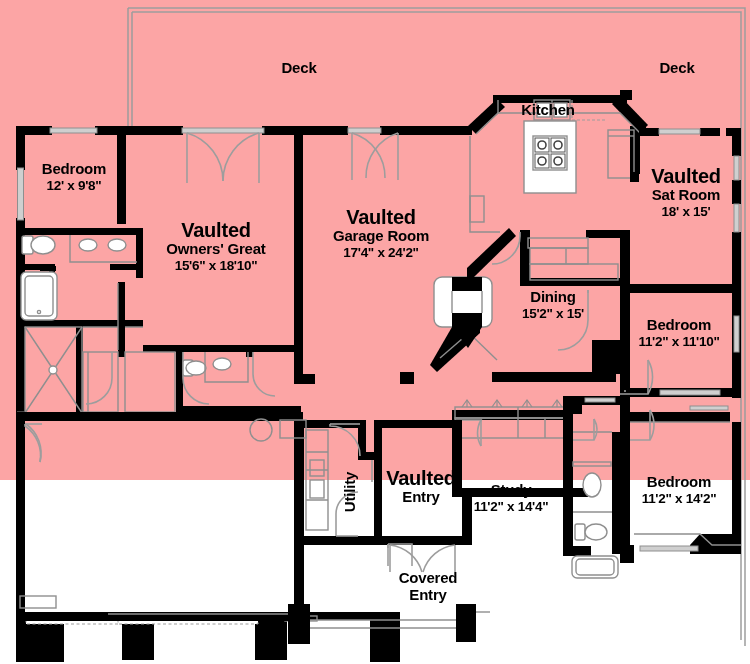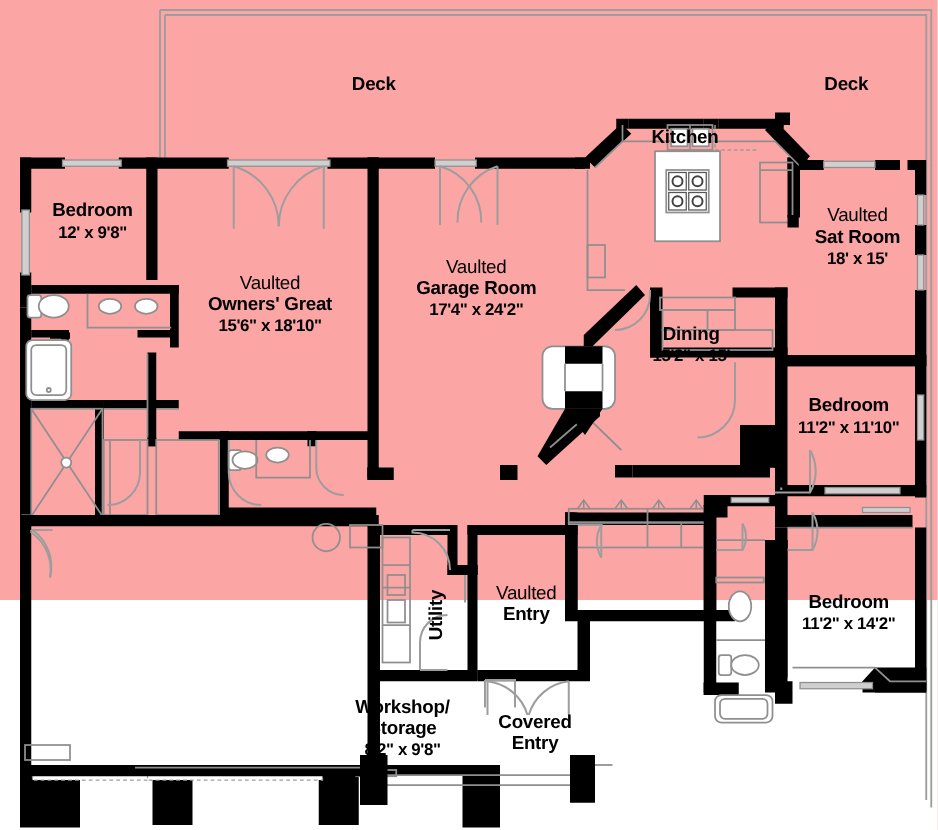--- a/index.html
+++ b/index.html
@@ -2,21 +2,21 @@
 <html><head>
 <meta charset="utf-8">
 <style>
   html,body{margin:0;padding:0;background:#ffffff;}
   body{width:750px;height:664px;overflow:hidden;font-family:"Liberation Sans",sans-serif;}
   #plan{position:relative;width:750px;height:480px;background:#fca5a5;padding-left:24px;}
   #plan svg{position:absolute;left:0;top:0;}
   .lbl{position:absolute;text-align:center;color:#000;line-height:1.12;white-space:nowrap;}
   .rname{font-weight:bold;font-size:15px;letter-spacing:-0.2px;}
   .rdim{font-weight:bold;font-size:13.5px;letter-spacing:-0.3px;}
-  .rpre{font-weight:normal;font-size:15px;letter-spacing:-0.2px;}
+  .rpre{font-weight:bold;font-size:20px;letter-spacing:-0.2px;}
   .vert{transform-origin:center center;}
 </style>
 </head>
 <body>
 
 <div id="plan">
 
 <svg width="750" height="664" viewBox="0 0 750 664">
   <defs>
     <style>
@@ -501,21 +501,21 @@
   <div class="rname">Garage Room</div>
   <div class="rdim">17'4" x 24'2"</div>
 </div>
 
 <div class="lbl" style="left:686px;top:165px;transform:translateX(-50%);">
   <div class="rpre">Vaulted</div>
   <div class="rname">Sat Room</div>
   <div class="rdim">18' x 15'</div>
 </div>
 
-<div class="lbl" style="left:553px;top:260px;transform:translateX(-50%);">
+<div class="lbl" style="left:553px;top:289px;transform:translateX(-50%);">
   <div class="rname">Dining</div>
   <div class="rdim">15'2" x 15'</div>
 </div>
 
 <div class="lbl" style="left:679px;top:317px;transform:translateX(-50%);">
   <div class="rname">Bedroom</div>
   <div class="rdim">11'2" x 11'10"</div>
 </div>
 
 <div class="lbl" style="left:679px;top:474px;transform:translateX(-50%);">
@@ -526,25 +526,24 @@
 
 <div class="lbl vert" style="left:350px;top:492px;transform:translate(-50%,-50%) rotate(-90deg);">
   <div class="rname">Utility</div>
 </div>
 
 <div class="lbl" style="left:421px;top:467px;transform:translateX(-50%);">
   <div class="rpre">Vaulted</div>
   <div class="rname">Entry</div>
 </div>
 
-
-<div class="lbl" style="left:322px;top:558px;transform:translateX(-50%);">
-  <div class="rname">Workshop/</div>
-  <div class="rname">Storage</div>
-  <div class="rdim">8'2" x 9'8"</div>
-</div>
+<div class="lbl" style="left:511px;top:482px;transform:translateX(-50%);">
+  <div class="rname">Study</div>
+  <div class="rdim">11'2" x 14'4"</div>
+</div>
+
 
 <div class="lbl" style="left:428px;top:570px;transform:translateX(-50%);">
   <div class="rname">Covered</div>
   <div class="rname">Entry</div>
 </div>
 
 </div>
 
 </body></html>

